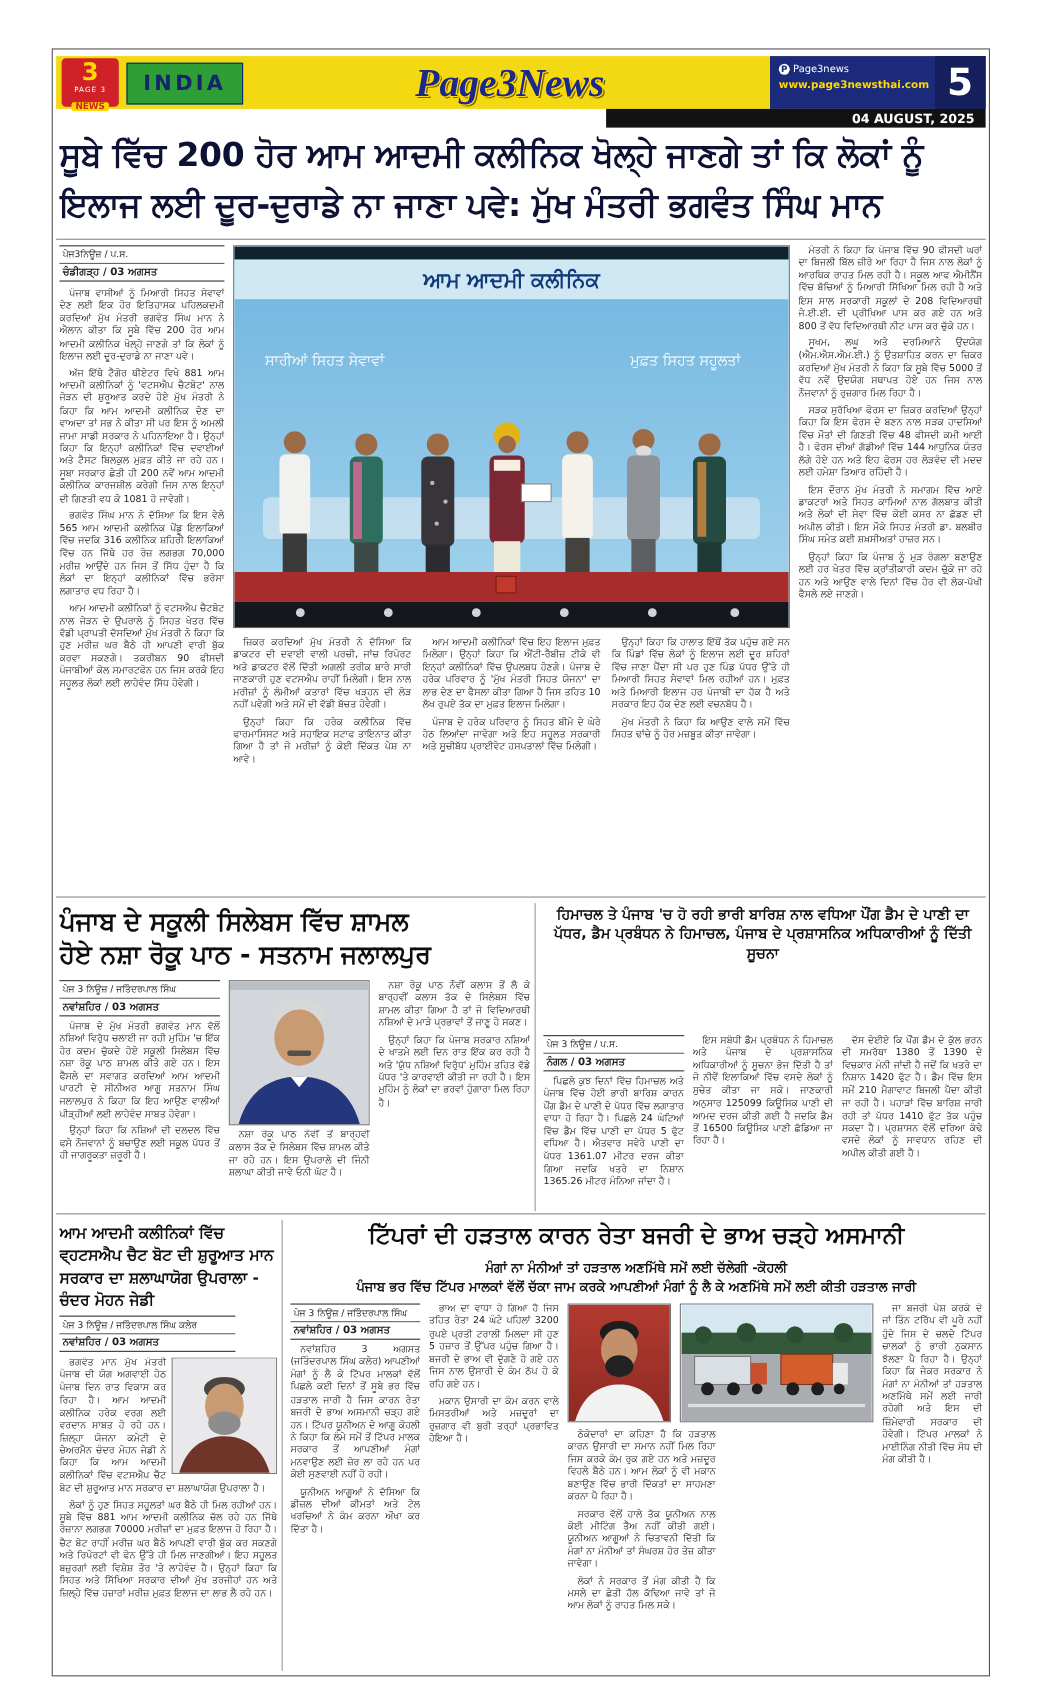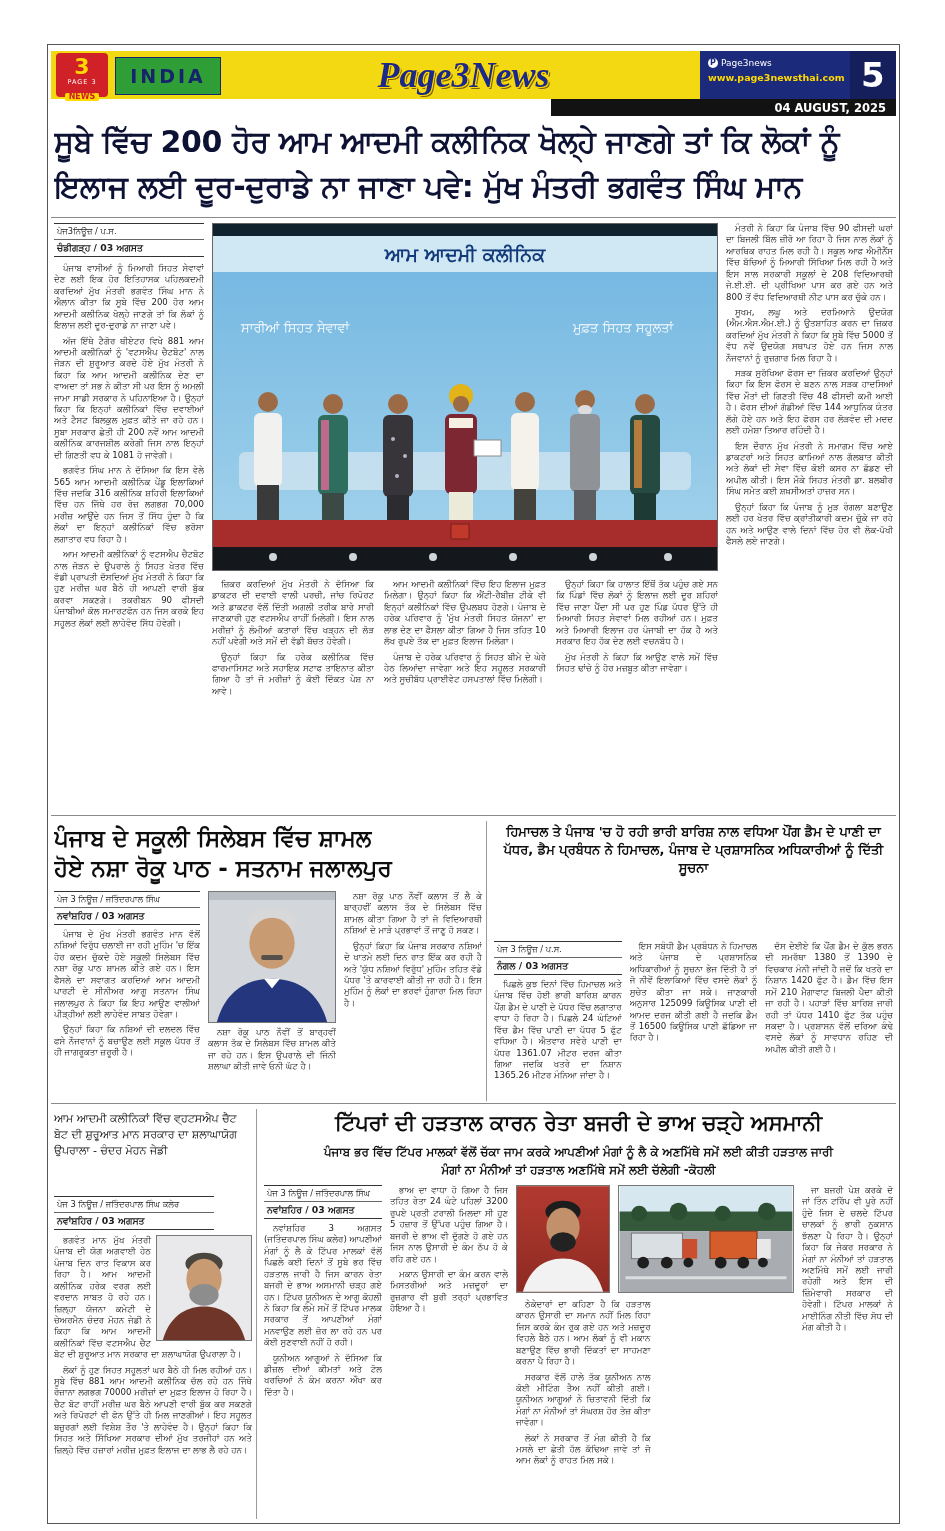--- a/index.html
+++ b/index.html
@@ -65,21 +65,21 @@
   .s2l-c3 .body{height:210px;}
   .portrait{border:1px solid #777;box-sizing:border-box;display:block;}
   .s2r-head{position:absolute;left:446px;top:778px;width:399px;height:64px;overflow:hidden;
             font-size:13px;font-weight:bold;text-align:center;line-height:1.4;color:#0d0d0d;}
   .s2r-row{position:absolute;left:446px;top:848px;width:399px;height:208px;display:flex;gap:8px;}
   .s2r-row .colx{flex:1;margin-top:48px;}
   .s2r-row .body{height:208px;}
   .s2r-row .c1 .body{height:166px;margin-top:4px;}
   
   .s3l{position:absolute;left:6px;top:1066px;width:198px;height:408px;}
-  .s3l-head{font-size:11px;font-weight:normal;line-height:1.45;color:#0d0d0d;height:82px;overflow:hidden;}
+  .s3l-head{font-size:14px;font-weight:bold;line-height:1.45;color:#0d0d0d;height:82px;overflow:hidden;}
   .s3l .byline{width:160px;margin-top:3px;}
   .s3l-body{margin-top:5px;height:272px;}
   .float-portrait{float:right;width:96px;height:106px;margin:0 0 3px 5px;}
   .tip-head{position:absolute;left:216px;top:1066px;width:629px;text-align:center;
             font-size:21px;font-weight:bold;color:#0d0d0d;white-space:nowrap;overflow:hidden;}
   .tip-sub{position:absolute;left:216px;top:1098px;width:629px;text-align:center;
            font-size:11.8px;font-weight:bold;line-height:1.55;color:#111;height:38px;overflow:hidden;}
   .tip-row{position:absolute;left:216px;top:1140px;width:629px;height:334px;}
   .tip-c1{position:absolute;left:0;top:0;width:118px;height:334px;}
   .tip-c1 .body{height:290px;margin-top:4px;}
@@ -321,22 +321,22 @@
           <ellipse cx="48" cy="60" rx="15" ry="11" fill="#8d8d8d"></ellipse>
           <path d="M6,106 C14,78 34,72 48,72 C62,72 82,78 90,106 Z" fill="#6e3528"></path>
         </svg>
         <p>ਭਗਵੰਤ ਮਾਨ ਮੁੱਖ ਮੰਤਰੀ ਪੰਜਾਬ ਦੀ ਯੋਗ ਅਗਵਾਈ ਹੇਠ ਪੰਜਾਬ ਦਿਨ ਰਾਤ ਵਿਕਾਸ ਕਰ ਰਿਹਾ ਹੈ। ਆਮ ਆਦਮੀ ਕਲੀਨਿਕ ਹਰੇਕ ਵਰਗ ਲਈ ਵਰਦਾਨ ਸਾਬਤ ਹੋ ਰਹੇ ਹਨ। ਜ਼ਿਲ੍ਹਾ ਯੋਜਨਾ ਕਮੇਟੀ ਦੇ ਚੇਅਰਮੈਨ ਚੰਦਰ ਮੋਹਨ ਜੇਡੀ ਨੇ ਕਿਹਾ ਕਿ ਆਮ ਆਦਮੀ ਕਲੀਨਿਕਾਂ ਵਿੱਚ ਵਟਸਐਪ ਚੈਟ ਬੋਟ ਦੀ ਸ਼ੁਰੂਆਤ ਮਾਨ ਸਰਕਾਰ ਦਾ ਸ਼ਲਾਘਾਯੋਗ ਉਪਰਾਲਾ ਹੈ।</p>
         <p>ਲੋਕਾਂ ਨੂੰ ਹੁਣ ਸਿਹਤ ਸਹੂਲਤਾਂ ਘਰ ਬੈਠੇ ਹੀ ਮਿਲ ਰਹੀਆਂ ਹਨ। ਸੂਬੇ ਵਿੱਚ 881 ਆਮ ਆਦਮੀ ਕਲੀਨਿਕ ਚੱਲ ਰਹੇ ਹਨ ਜਿੱਥੇ ਰੋਜ਼ਾਨਾ ਲਗਭਗ 70000 ਮਰੀਜ਼ਾਂ ਦਾ ਮੁਫ਼ਤ ਇਲਾਜ ਹੋ ਰਿਹਾ ਹੈ। ਚੈਟ ਬੋਟ ਰਾਹੀਂ ਮਰੀਜ਼ ਘਰ ਬੈਠੇ ਆਪਣੀ ਵਾਰੀ ਬੁੱਕ ਕਰ ਸਕਣਗੇ ਅਤੇ ਰਿਪੋਰਟਾਂ ਵੀ ਫੋਨ ਉੱਤੇ ਹੀ ਮਿਲ ਜਾਣਗੀਆਂ। ਇਹ ਸਹੂਲਤ ਬਜ਼ੁਰਗਾਂ ਲਈ ਵਿਸ਼ੇਸ਼ ਤੌਰ 'ਤੇ ਲਾਹੇਵੰਦ ਹੈ। ਉਨ੍ਹਾਂ ਕਿਹਾ ਕਿ ਸਿਹਤ ਅਤੇ ਸਿੱਖਿਆ ਸਰਕਾਰ ਦੀਆਂ ਮੁੱਖ ਤਰਜੀਹਾਂ ਹਨ ਅਤੇ ਜ਼ਿਲ੍ਹੇ ਵਿੱਚ ਹਜ਼ਾਰਾਂ ਮਰੀਜ਼ ਮੁਫ਼ਤ ਇਲਾਜ ਦਾ ਲਾਭ ਲੈ ਰਹੇ ਹਨ।</p>
       </div>
     </div>
 
     <div class="tip-head">ਟਿੱਪਰਾਂ ਦੀ ਹੜਤਾਲ ਕਾਰਨ ਰੇਤਾ ਬਜਰੀ ਦੇ ਭਾਅ ਚੜ੍ਹੇ ਅਸਮਾਨੀ</div>
     <div class="tip-sub">
+      <div>ਮੰਗਾਂ ਨਾ ਮੰਨੀਆਂ ਤਾਂ ਹੜਤਾਲ ਅਣਮਿੱਥੇ ਸਮੇਂ ਲਈ ਚੱਲੇਗੀ -ਕੋਹਲੀ</div>
       <div>ਪੰਜਾਬ ਭਰ ਵਿੱਚ ਟਿੱਪਰ ਮਾਲਕਾਂ ਵੱਲੋਂ ਚੱਕਾ ਜਾਮ ਕਰਕੇ ਆਪਣੀਆਂ ਮੰਗਾਂ ਨੂੰ ਲੈ ਕੇ ਅਣਮਿੱਥੇ ਸਮੇਂ ਲਈ ਕੀਤੀ ਹੜਤਾਲ ਜਾਰੀ</div>
-      <div>ਮੰਗਾਂ ਨਾ ਮੰਨੀਆਂ ਤਾਂ ਹੜਤਾਲ ਅਣਮਿੱਥੇ ਸਮੇਂ ਲਈ ਚੱਲੇਗੀ -ਕੋਹਲੀ</div>
     </div>
     <div class="tip-row">
       <div class="tip-c1">
         <div class="byline">
           <div class="r1">ਪੇਜ 3 ਨਿਊਜ਼ / ਜਤਿੰਦਰਪਾਲ ਸਿੰਘ</div>
           <div class="r2">ਨਵਾਂਸ਼ਹਿਰ / 03 ਅਗਸਤ</div>
         </div>
         <div class="body">
           <p>ਨਵਾਂਸ਼ਹਿਰ 3 ਅਗਸਤ (ਜਤਿੰਦਰਪਾਲ ਸਿੰਘ ਕਲੇਰ) ਆਪਣੀਆਂ ਮੰਗਾਂ ਨੂੰ ਲੈ ਕੇ ਟਿੱਪਰ ਮਾਲਕਾਂ ਵੱਲੋਂ ਪਿਛਲੇ ਕਈ ਦਿਨਾਂ ਤੋਂ ਸੂਬੇ ਭਰ ਵਿੱਚ ਹੜਤਾਲ ਜਾਰੀ ਹੈ ਜਿਸ ਕਾਰਨ ਰੇਤਾ ਬਜਰੀ ਦੇ ਭਾਅ ਅਸਮਾਨੀ ਚੜ੍ਹ ਗਏ ਹਨ। ਟਿੱਪਰ ਯੂਨੀਅਨ ਦੇ ਆਗੂ ਕੋਹਲੀ ਨੇ ਕਿਹਾ ਕਿ ਲੰਮੇ ਸਮੇਂ ਤੋਂ ਟਿੱਪਰ ਮਾਲਕ ਸਰਕਾਰ ਤੋਂ ਆਪਣੀਆਂ ਮੰਗਾਂ ਮਨਵਾਉਣ ਲਈ ਜ਼ੋਰ ਲਾ ਰਹੇ ਹਨ ਪਰ ਕੋਈ ਸੁਣਵਾਈ ਨਹੀਂ ਹੋ ਰਹੀ।</p>
           <p>ਯੂਨੀਅਨ ਆਗੂਆਂ ਨੇ ਦੱਸਿਆ ਕਿ ਡੀਜ਼ਲ ਦੀਆਂ ਕੀਮਤਾਂ ਅਤੇ ਟੋਲ ਖਰਚਿਆਂ ਨੇ ਕੰਮ ਕਰਨਾ ਔਖਾ ਕਰ ਦਿੱਤਾ ਹੈ।</p>

